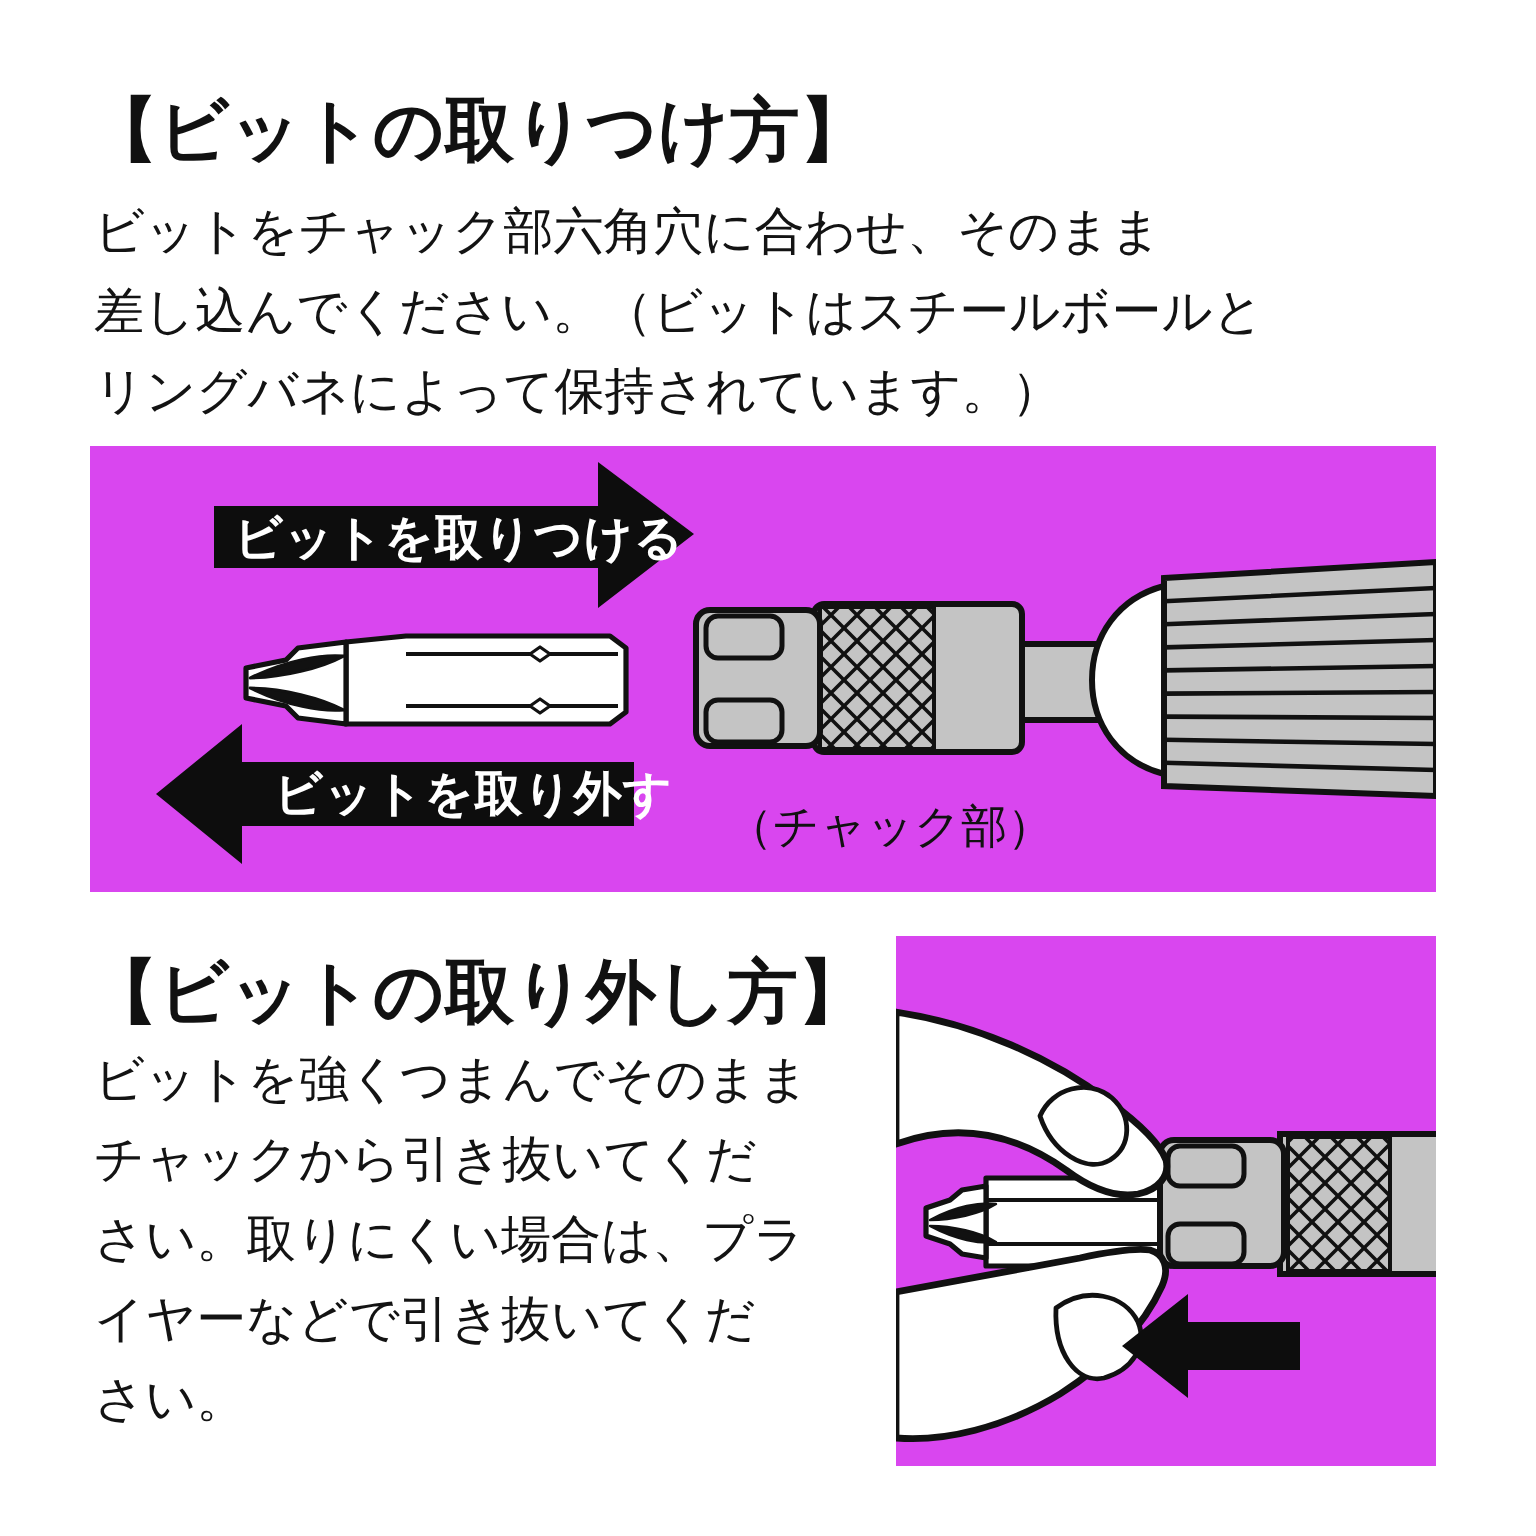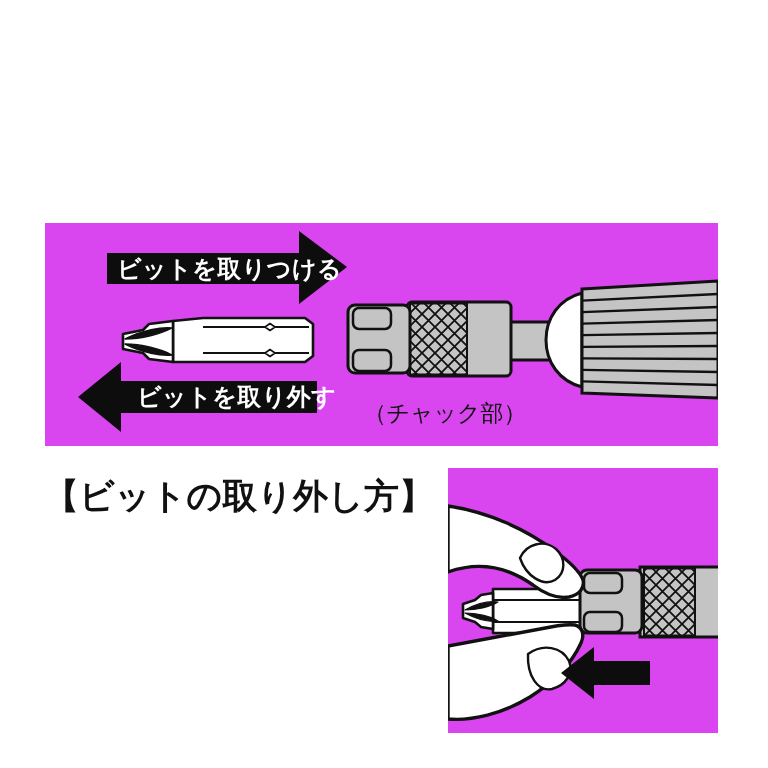--- a/index.html
+++ b/index.html
@@ -24,21 +24,27 @@
   svg text.arrow-label{fill:#fff;font-weight:bold;font-size:24px;letter-spacing:0.5px;
     font-family:"Liberation Sans","DejaVu Sans",sans-serif;}
   svg text.part-label{fill:#111;font-size:23px;font-weight:400;
     font-family:"Liberation Sans","DejaVu Sans",sans-serif;}
 </style>
 </head>
 <body>
 
 <div class="page">
 
+  <h1 id="attach-title" class="sec-title">【ビットの取りつけ方】</h1>
 
+  <div id="attach-body" class="body-text">
+    <div>ビットをチャック部六角穴に合わせ、そのまま</div>
+    <div>差し込んでください。（ビットはスチールボールと</div>
+    <div>リングバネによって保持されています。）</div>
+  </div>
 
   <div id="attach-panel" class="panel">
     <svg width="673" height="223" viewBox="0 0 673 223">
       <defs>
         <pattern id="knurl1" patternUnits="userSpaceOnUse" width="13" height="13">
           <path d="M0,0 L13,13 M13,0 L0,13" stroke="#111" stroke-width="1.8" fill="none"></path>
         </pattern>
       </defs>
 
       <polygon points="62,30 254,30 254,8 302,44 254,81 254,61 62,61" fill="#0d0d0d"></polygon>
@@ -76,20 +82,27 @@
         <rect x="308" y="85" width="38" height="21" rx="6" stroke-width="2.5"></rect>
         <rect x="308" y="127" width="38" height="21" rx="6" stroke-width="2.5"></rect>
       </g>
 
       <text class="part-label" x="400" y="198" text-anchor="middle">（チャック部）</text>
     </svg>
   </div>
 
   <h1 id="remove-title" class="sec-title">【ビットの取り外し方】</h1>
 
+  <div id="remove-body" class="body-text">
+    <div>ビットを強くつまんでそのまま</div>
+    <div>チャックから引き抜いてくだ</div>
+    <div>さい。取りにくい場合は、プラ</div>
+    <div>イヤーなどで引き抜いてくだ</div>
+    <div>さい。</div>
+  </div>
 
   <div id="remove-panel" class="panel">
     <svg width="270" height="265" viewBox="0 0 270 265">
       <defs>
         <pattern id="knurl2" patternUnits="userSpaceOnUse" width="13" height="13">
           <path d="M0,0 L13,13 M13,0 L0,13" stroke="#111" stroke-width="1.8" fill="none"></path>
         </pattern>
       </defs>
 
       <g stroke="#111" stroke-width="2.6" stroke-linejoin="round" fill="#fff">

